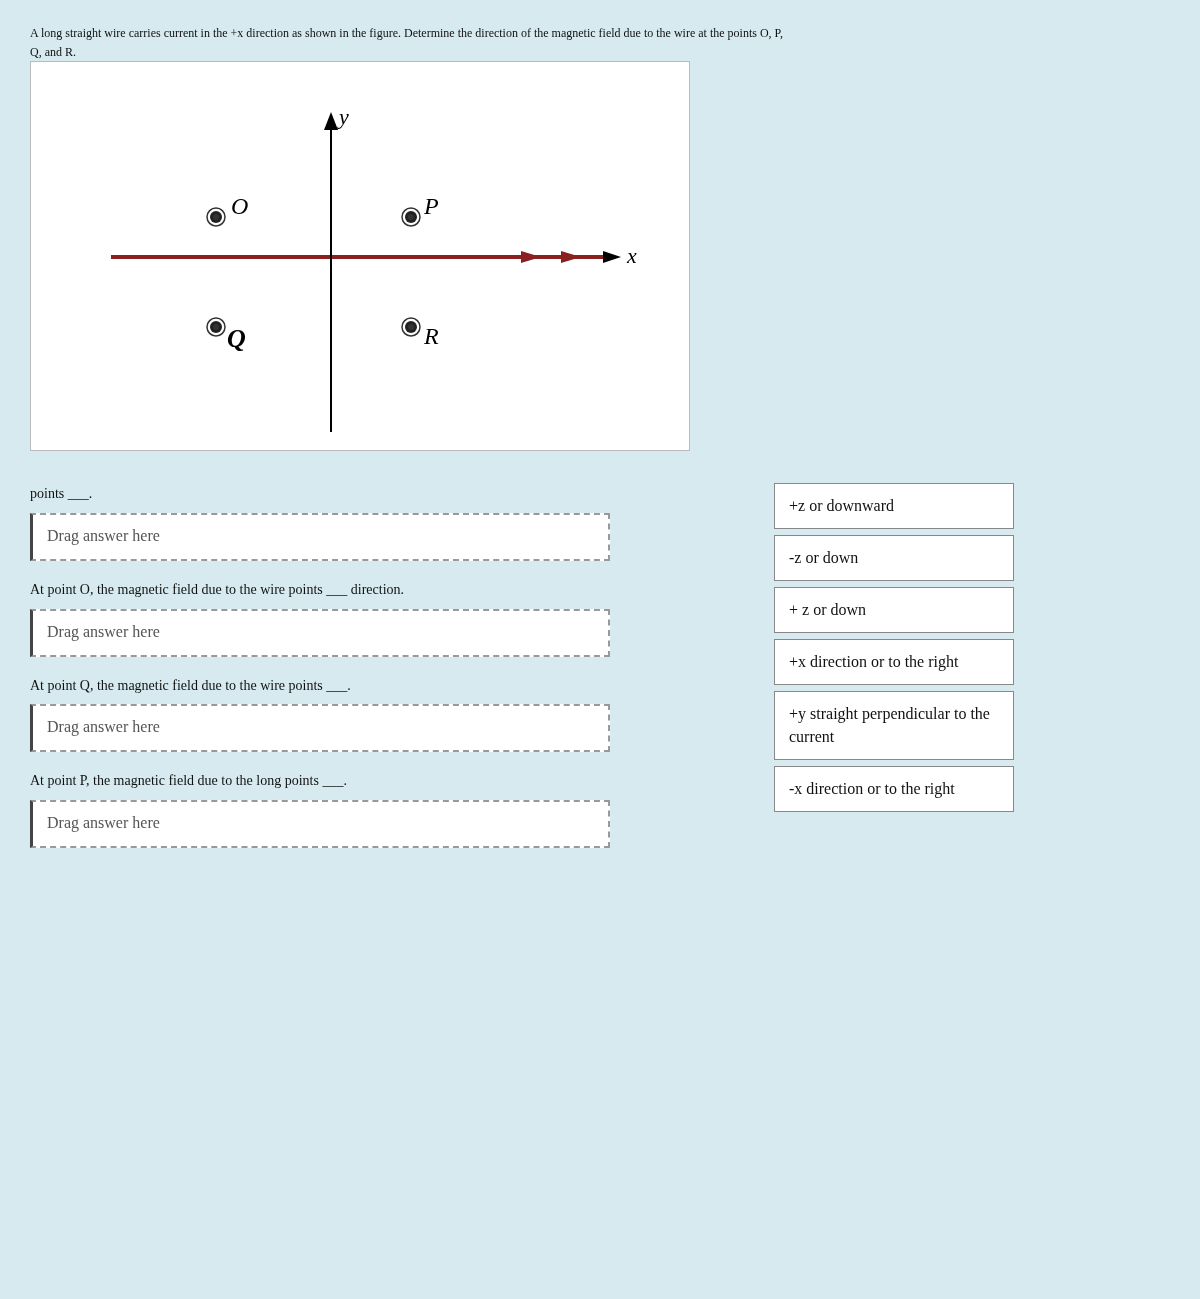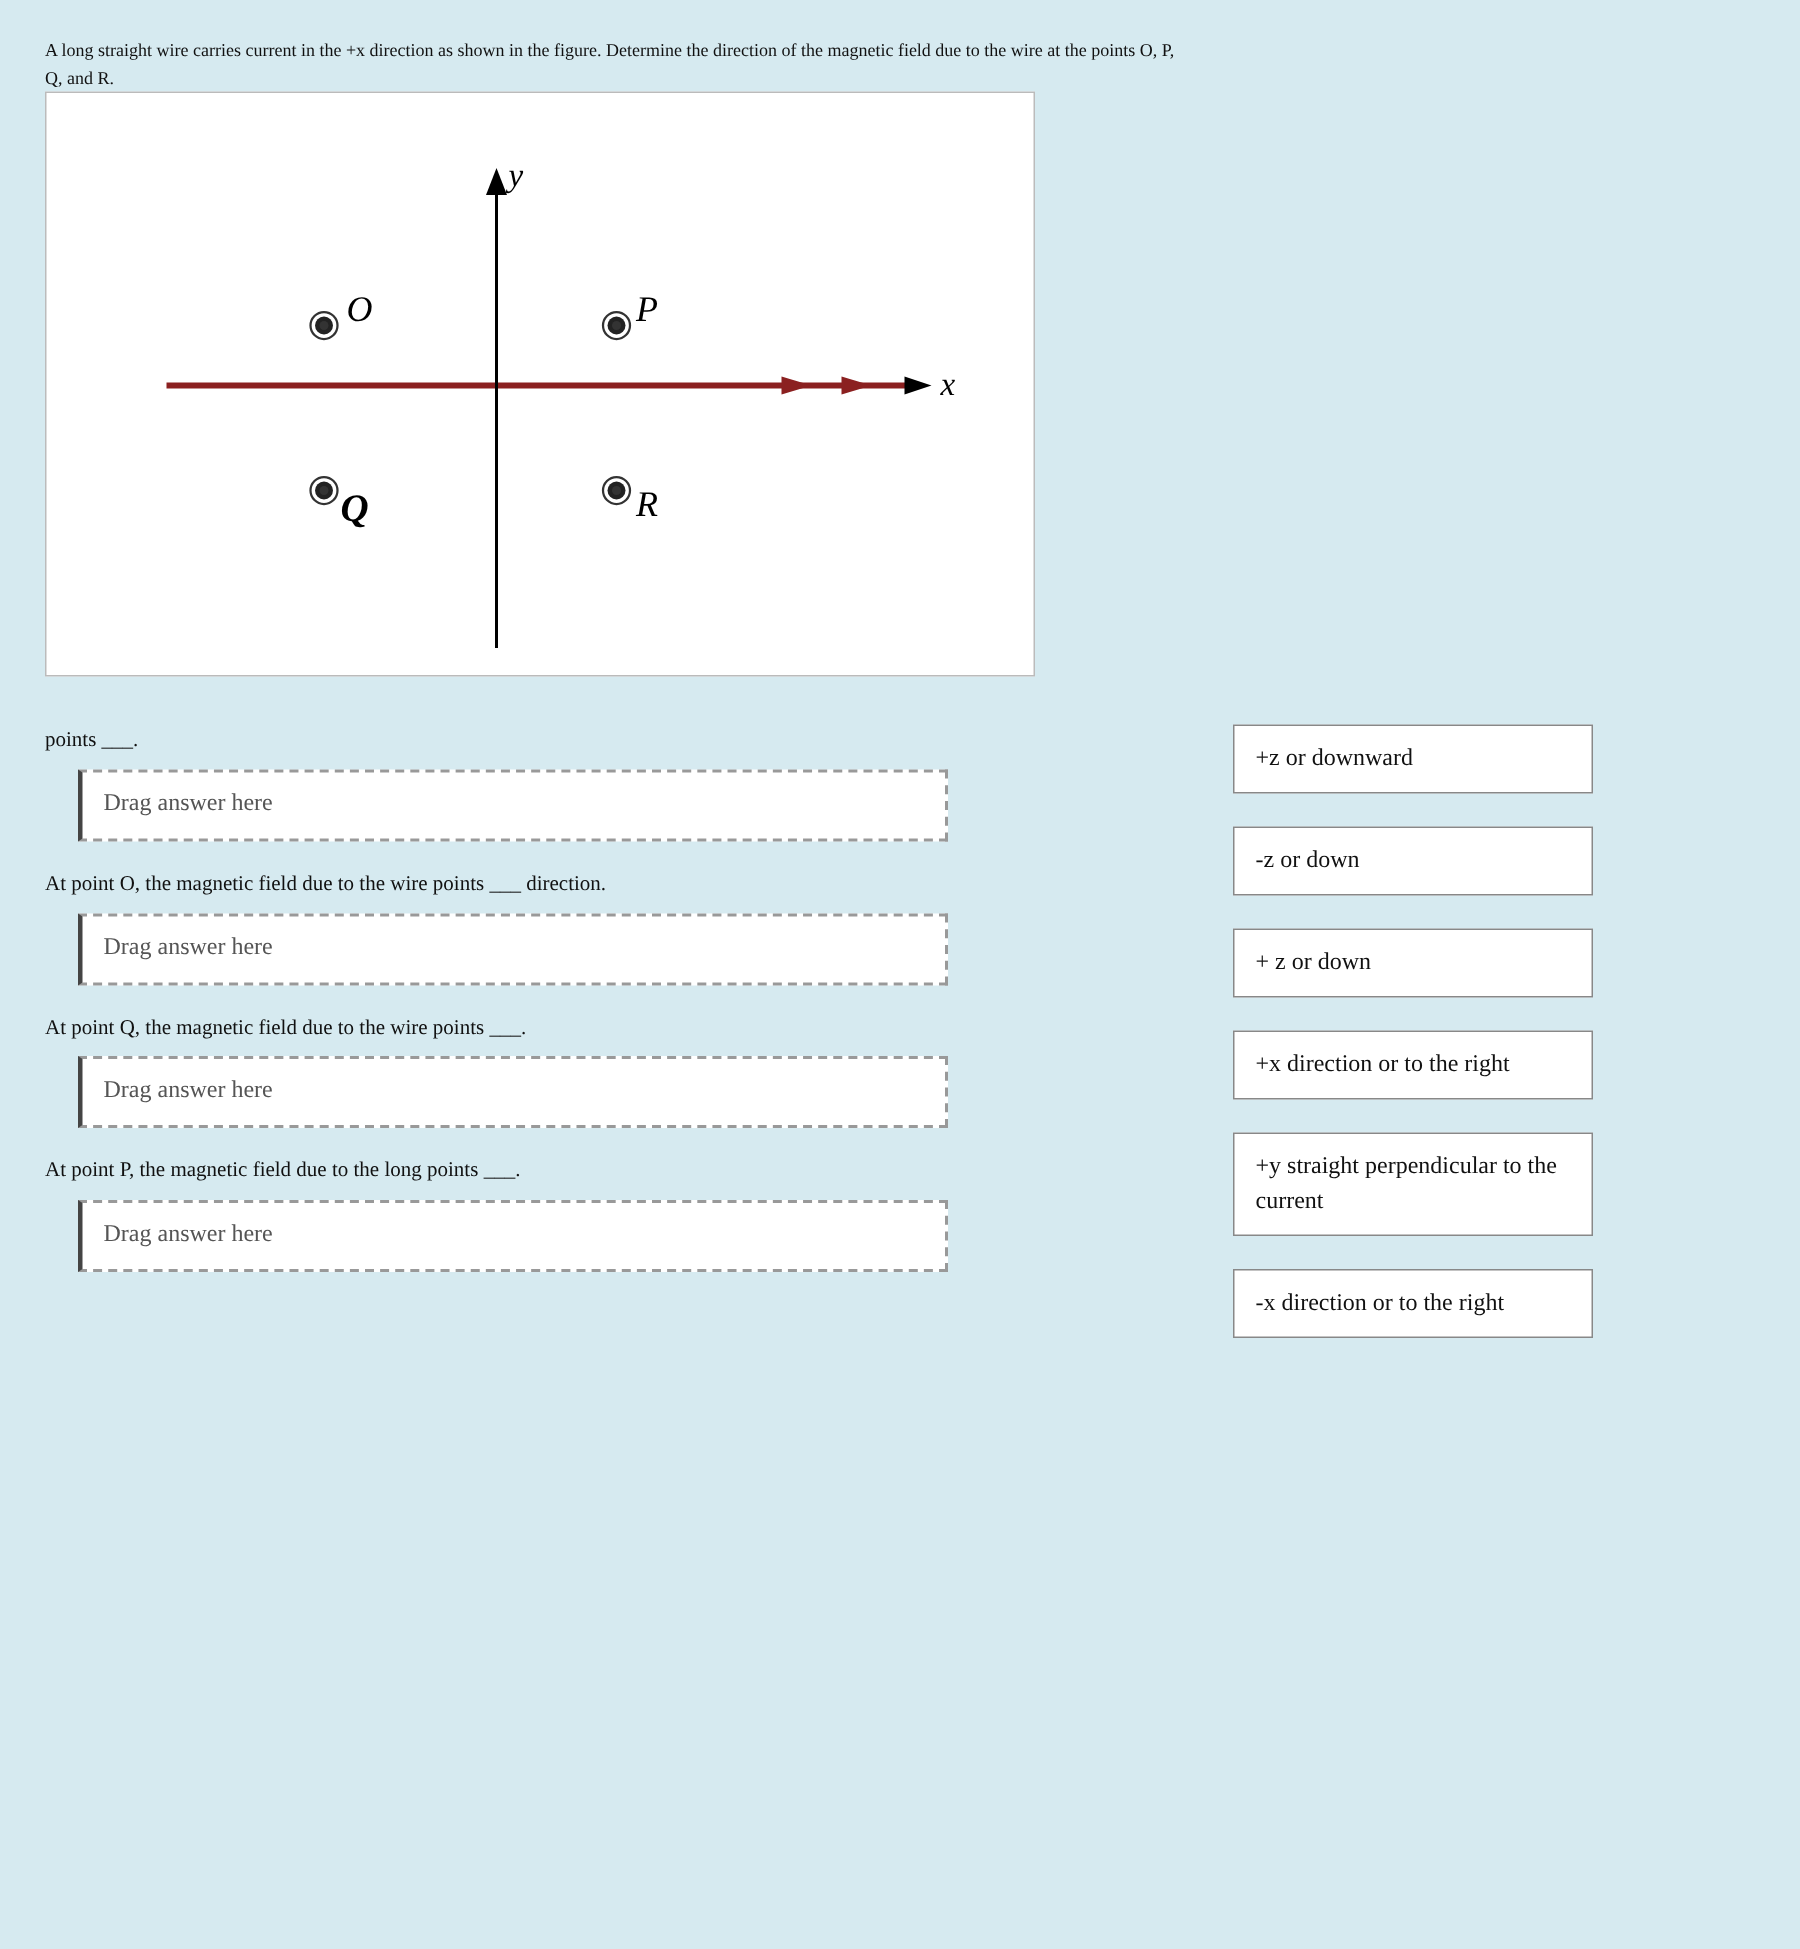--- a/index.html
+++ b/index.html
@@ -37,23 +37,22 @@
 
     .left-column {
       flex: 1;
       max-width: 720px;
     }
 
     .right-column {
       width: 240px;
       display: flex;
       flex-direction: column;
-      gap: 22px;
+      gap: 6px;
       flex-shrink: 0;
-      margin-left: 48px;
     }
 
     .answer-option {
       background: white;
       border: 1.5px solid #888;
       padding: 10px 14px;
       font-size: 16px;
       line-height: 1.45;
       cursor: grab;
       min-height: 46px;
@@ -75,21 +74,20 @@
       font-size: 16px;
       color: #555;
       background: white;
       min-height: 48px;
       width: 100%;
       max-width: 580px;
     }
 
     .drag-target-left-accent {
       border-left: 3px solid #444;
-      margin-left: 22px;
     }
   </style>
 </head>
 <body>
 
 <p class="problem-statement">A long straight wire carries current in the +x direction as shown in the figure. Determine the direction of the magnetic field due to the wire at the points O, P, Q, and R.</p>
 
 <div class="figure-box">
   <svg width="660" height="390">
 

